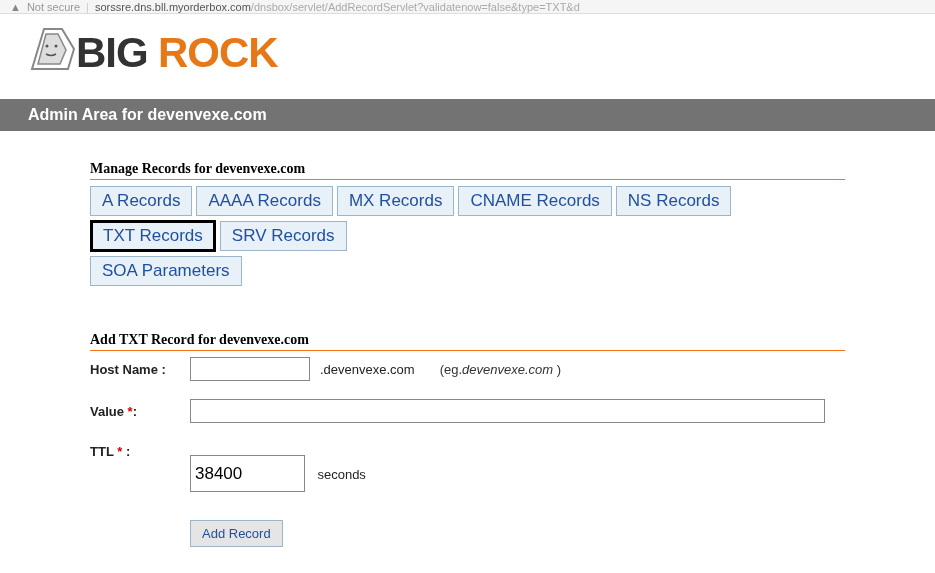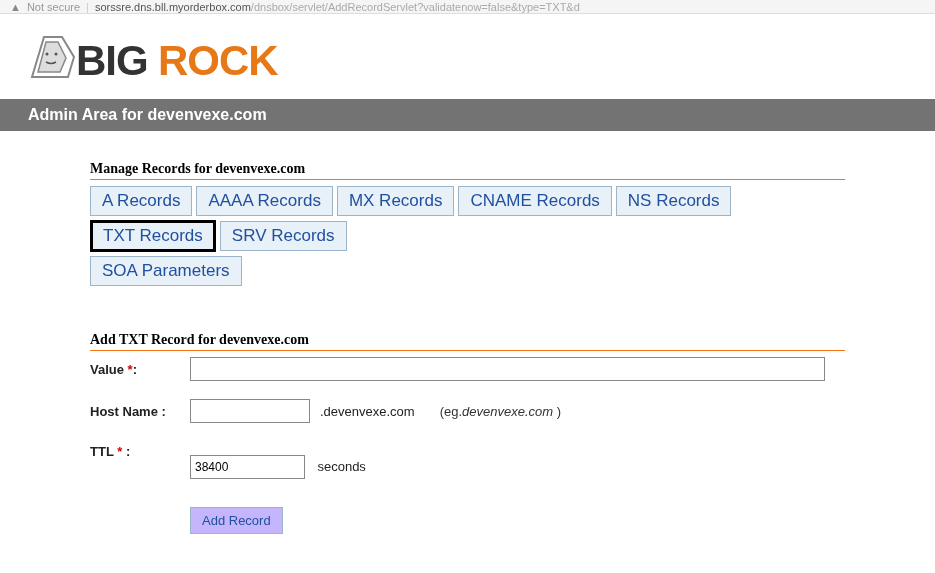--- a/index.html
+++ b/index.html
@@ -25,21 +25,20 @@
     .url-bar .insecure-icon {
       margin-right: 6px;
       color: #888;
       font-size: 11px;
     }
     .url-gray { color: #aaa; }
     .url-dark { color: #555; }
     .logo-area {
       height: 85px;
       display: flex;
-      align-items: center;
       padding-left: 14px;
     }
     .logo-svg {
       width: 300px;
       height: 70px;
     }
     .title-bar {
       background: #737373;
       color: #fff;
       font-size: 16px;
@@ -107,22 +106,22 @@
     .hostname-input {
       width: 120px;
       height: 24px;
     }
     .value-input {
       width: 635px;
       height: 24px;
     }
     .ttl-input {
       width: 115px;
-      height: 24px;
-      font-size: 12px;
+      height: 37px;
+      font-size: 17px;
     }
     .suffix-text {
       font-family: Verdana, sans-serif;
       font-size: 13px;
       margin-left: 10px;
       color: #222;
     }
     .example-text {
       font-family: Verdana, sans-serif;
       font-size: 13px;
@@ -143,21 +142,21 @@
       padding-top: 3px;
     }
     .ttl-fields {
       margin-top: 14px;
     }
     .submit-row {
       margin-top: 28px;
       margin-left: 100px;
     }
     .submit-btn {
-      background: #c4b5fd;
+      background: #e5e5e5;
       border: 1px solid #9bb5ca;
       color: #2050a0;
       font-size: 13px;
       padding: 5px 11px;
       cursor: pointer;
     }
   </style>
 </head>
 <body>
 
@@ -186,33 +185,33 @@
 </div>
 
 <div class="content">
   <div class="section-header">Manage Records for devenvexe.com</div>
   <div class="tabs" id="tabs-container"><span class="tab">A Records</span><span class="tab">AAAA Records</span><span class="tab">MX Records</span><span class="tab">CNAME Records</span><span class="tab">NS Records</span><span class="tab active">TXT Records</span><span class="tab">SRV Records</span><br><span class="tab">SOA Parameters</span></div>
 
   <div class="form-section">
     <div class="section-header">Add TXT Record for devenvexe.com</div>
 
     <div class="form-row">
-      <div class="form-label"><span>Value</span> <span class="required">*</span>:</div>
-      <input class="form-input value-input" type="text" value="" style="">
-    </div>
-
-    <div class="form-row">
       <div class="form-label"><span>Host Name</span> :</div>
       <input class="form-input hostname-input" type="text" value="" style="">
       <span class="suffix-text">.devenvexe.com</span>
       <span class="example-text">
         <span>(eg.</span><em>devenvexe.com</em><span> )</span>
       </span>
     </div>
 
+    <div class="form-row">
+      <div class="form-label"><span>Value</span> <span class="required">*</span>:</div>
+      <input class="form-input value-input" type="text" value="" style="">
+    </div>
+
     <div class="form-row ttl-row">
       <div class="form-label"><span>TTL</span> <span class="required">*</span> :</div>
       <div class="ttl-fields">
         <input class="form-input ttl-input" type="text" value="38400" style="">
         <span class="seconds-text">seconds</span>
       </div>
     </div>
 
     <div class="submit-row">
       <button class="submit-btn">Add Record</button>

